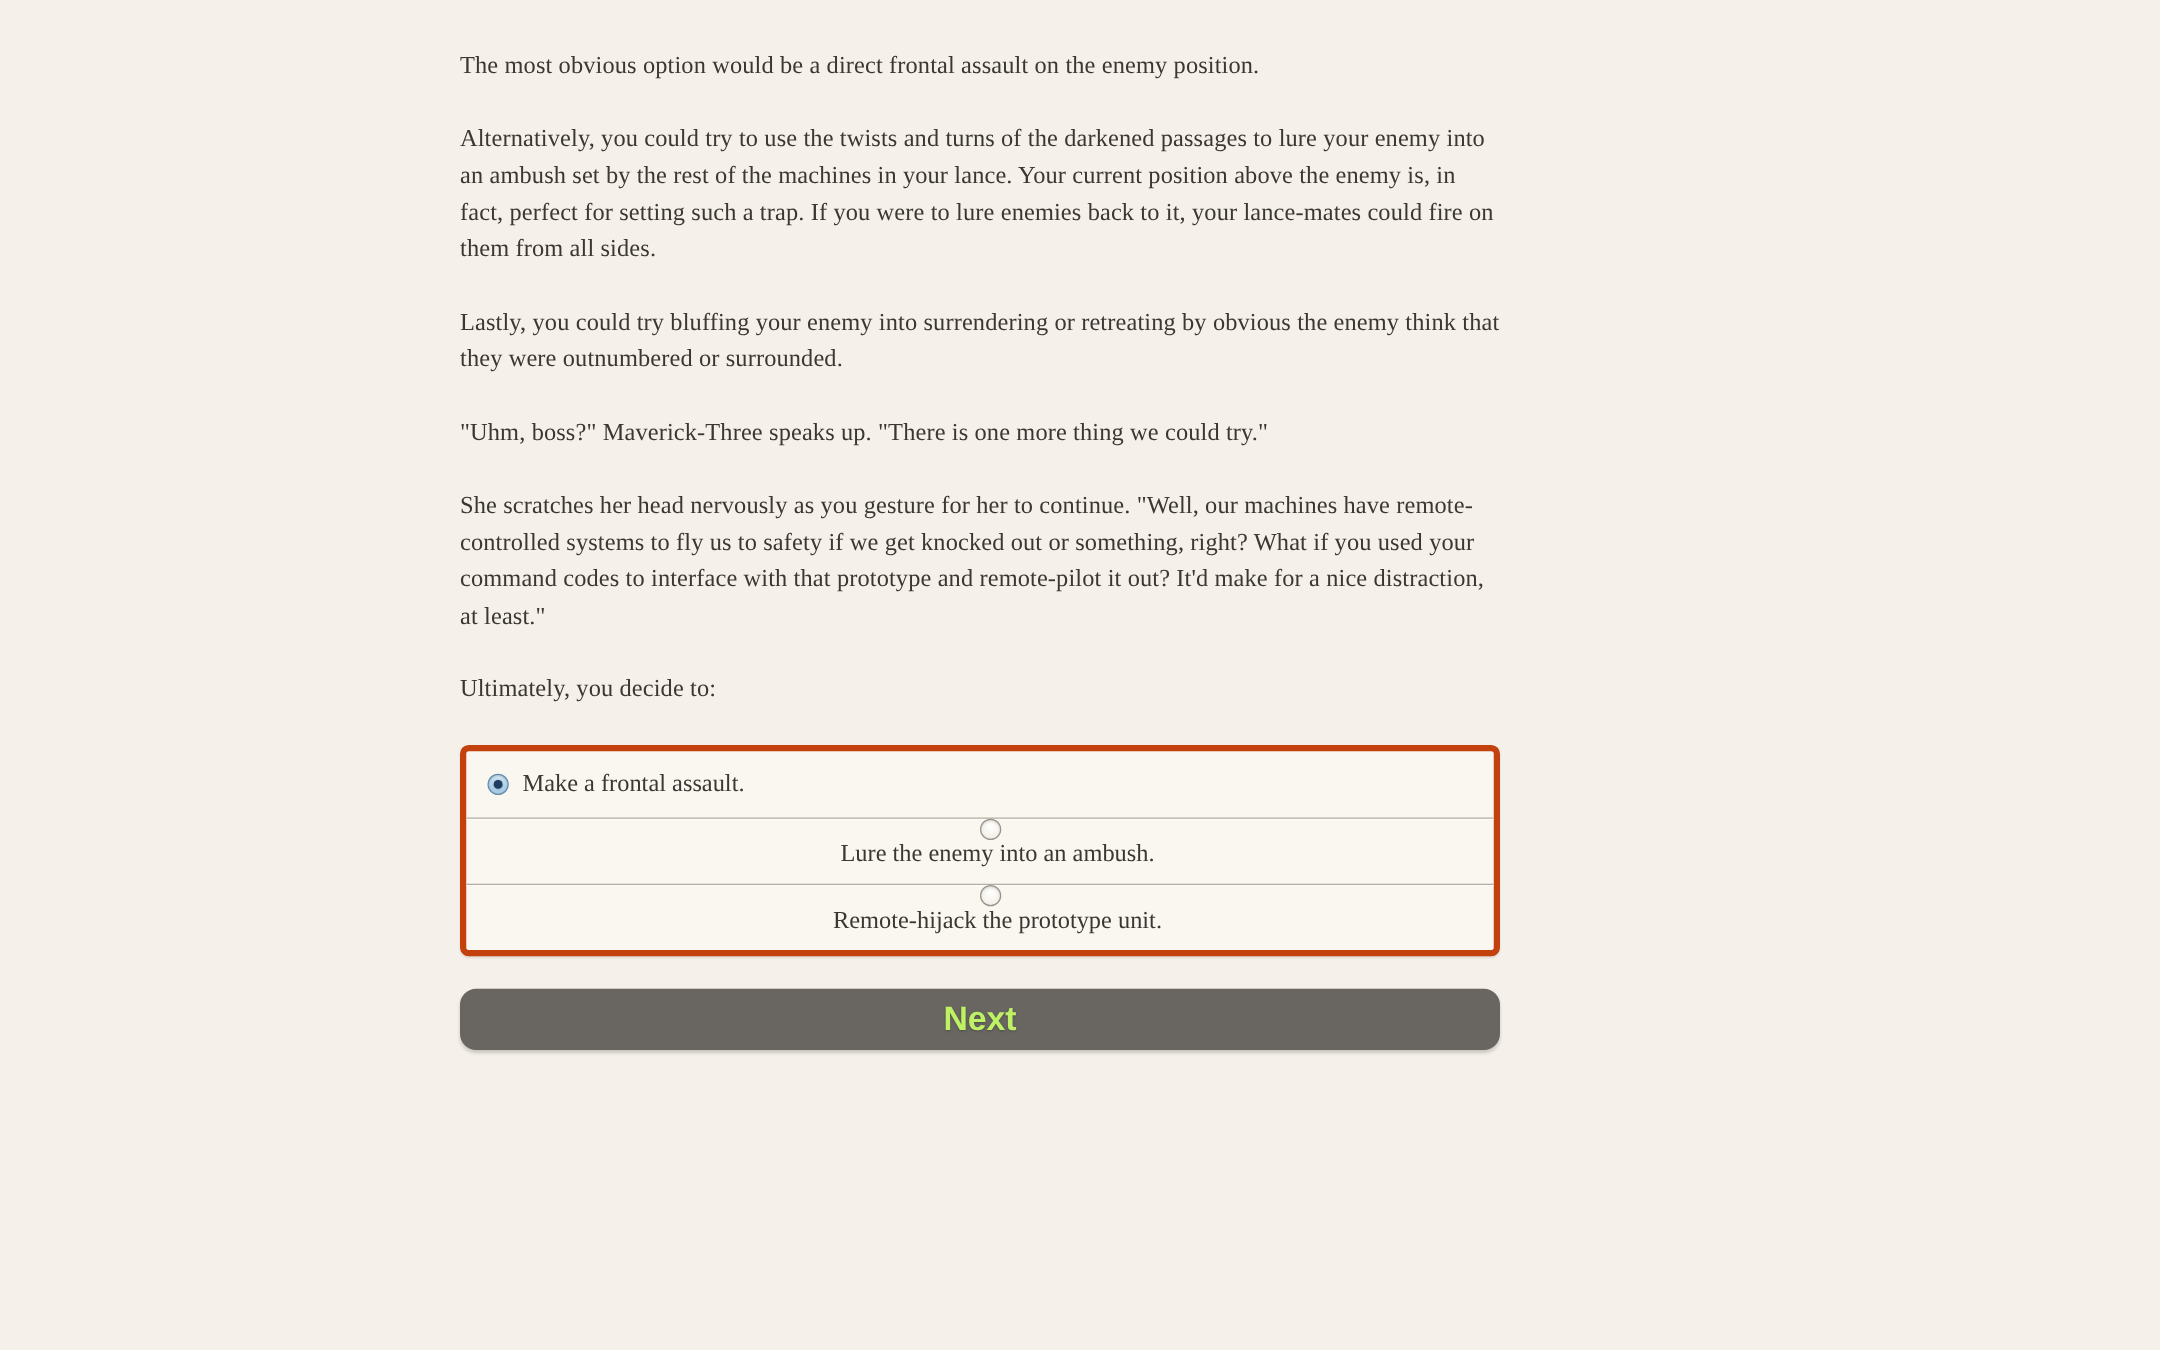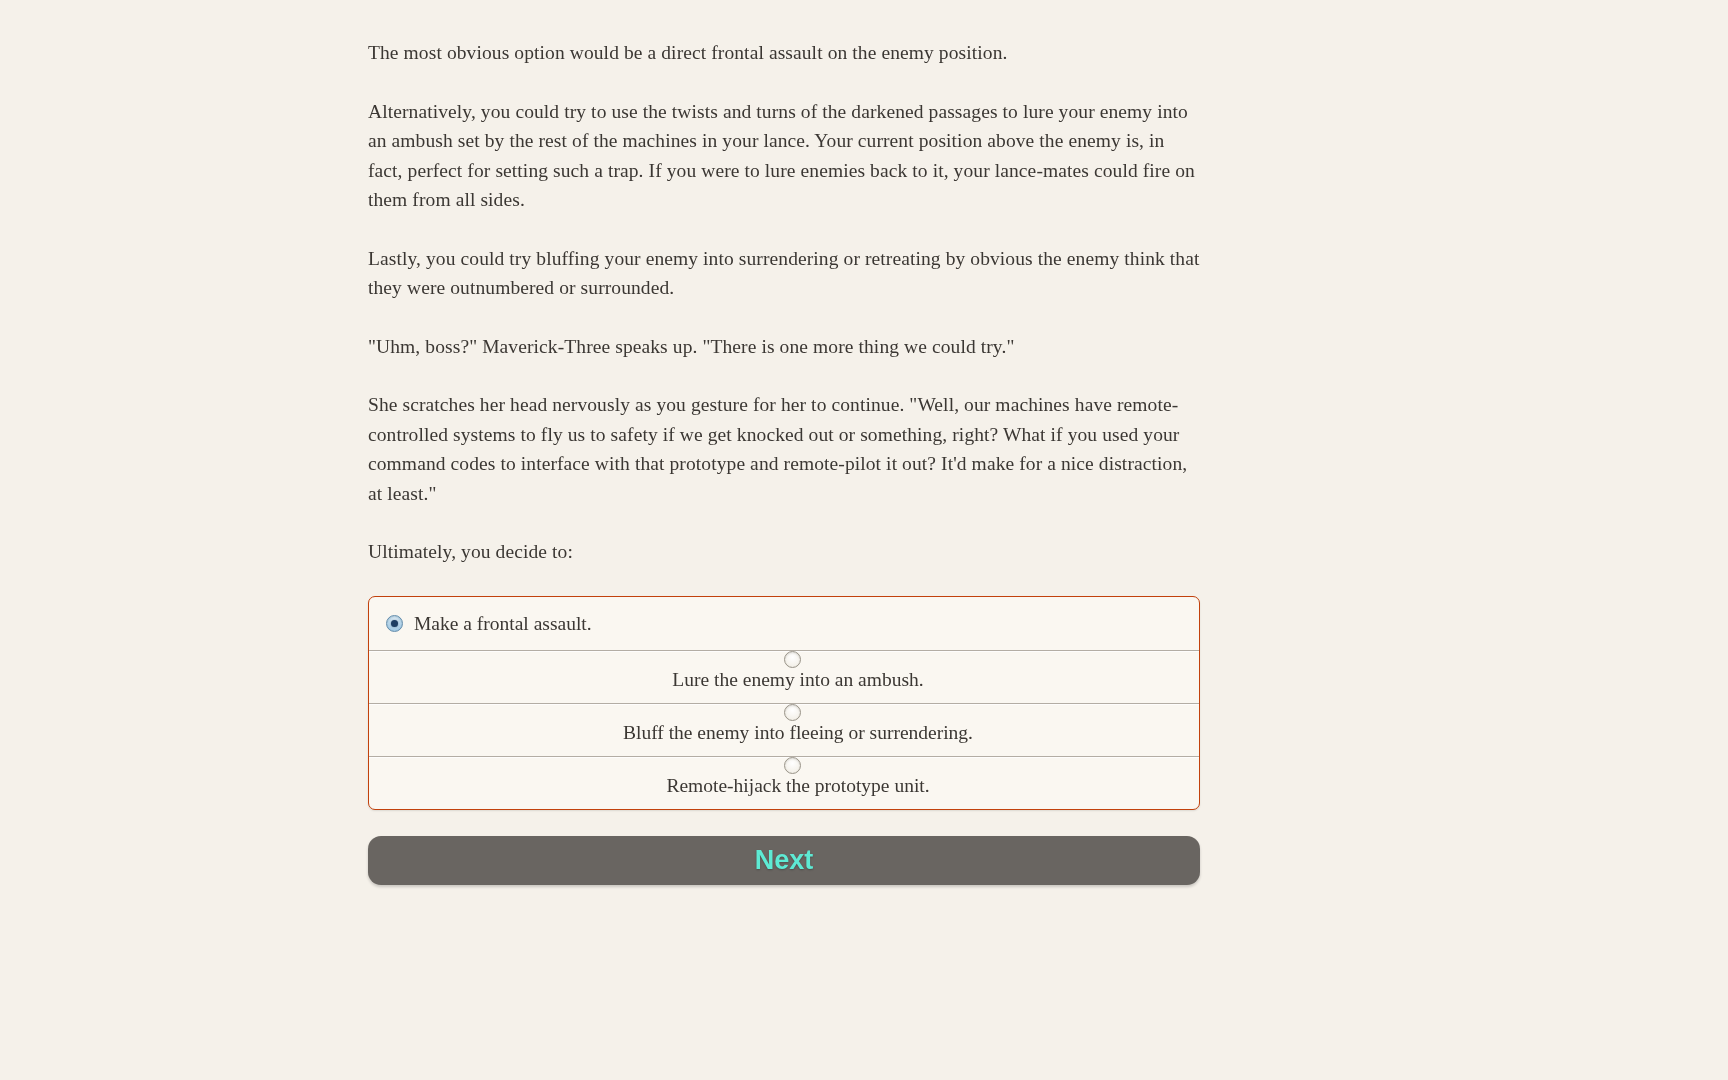--- a/index.html
+++ b/index.html
@@ -29,21 +29,21 @@
     line-height: 29.5px;
     margin: 0 0 29px 0;
     letter-spacing: 0.1px;
   }
 
   
   .choice-list {
     margin-top: 7px;
     width: 100%;
     background: #faf7f1;
-    border: 1px solid #c2410c;
+    border: 5px solid #c2410c;
     border-radius: 7px;
     box-shadow: 0 1px 2px rgba(0,0,0,0.10);
     overflow: hidden;
   }
 
   .choice-row {
     display: flex;
     align-items: center;
     height: 53px;
     padding-left: 17px;
@@ -94,21 +94,21 @@
 
   
   .next-button {
     display: block;
     width: 100%;
     height: 49px;
     margin-top: 26px;
     border: none;
     border-radius: 13px;
     background: #696561;
-    color: #5eead4;
+    color: #bef264;
     font-family: "Liberation Sans", "DejaVu Sans", sans-serif;
     font-weight: bold;
     font-size: 27px;
     text-align: center;
     line-height: 49px;
     cursor: pointer;
     box-shadow: 0 2px 3px rgba(0,0,0,0.18);
     text-shadow: 0 1px 2px rgba(0,0,0,0.25);
   }
 </style>
@@ -135,26 +135,20 @@
       <span class="choice-label">Make a frontal assault.</span>
     </div>
 
     <div class="choice-row">
       <span class="radio">
         
       </span>
       <span class="choice-label">Lure the enemy into an ambush.</span>
     </div>
 
-    <div class="choice-row">
-      <span class="radio">
-        
-      </span>
-      <span class="choice-label">Bluff the enemy into fleeing or surrendering.</span>
-    </div>
 
     <div class="choice-row">
       <span class="radio">
         
       </span>
       <span class="choice-label">Remote-hijack the prototype unit.</span>
     </div>
 
   </div>
 

